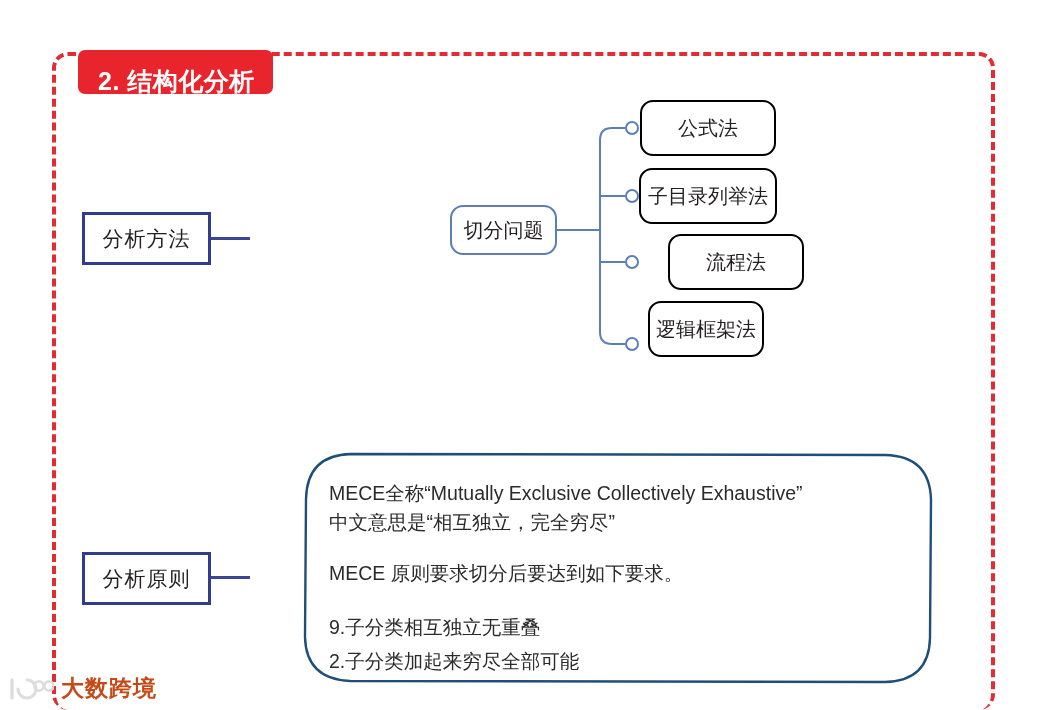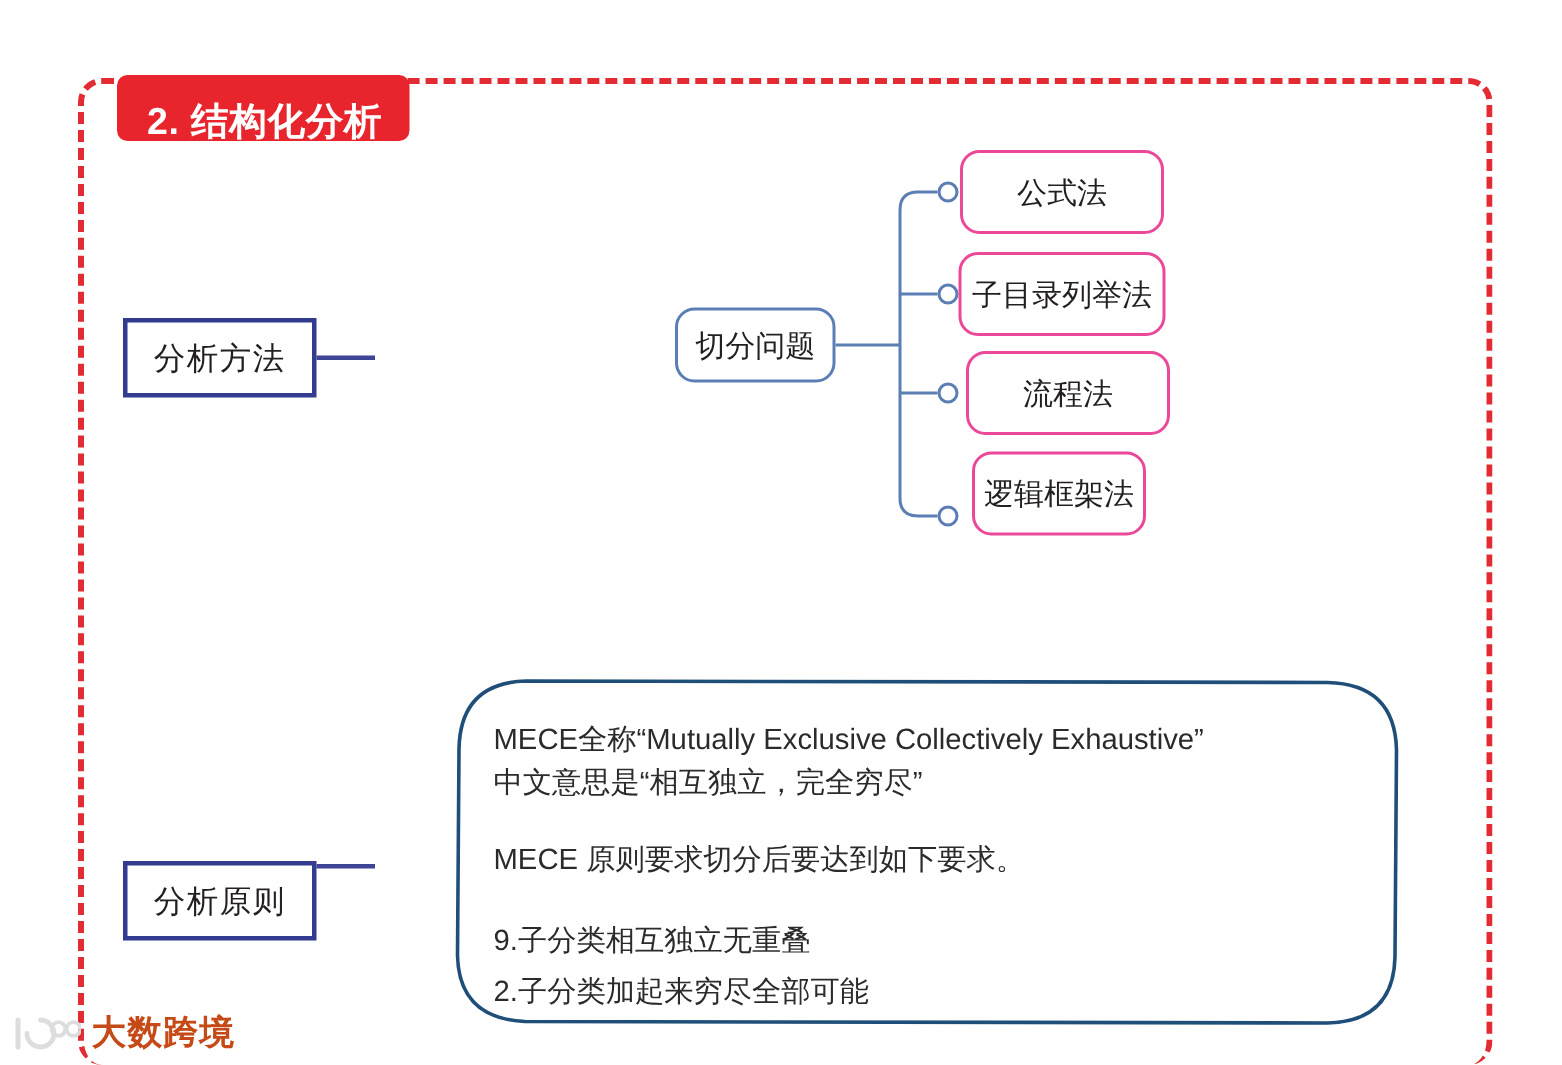--- a/index.html
+++ b/index.html
@@ -64,21 +64,21 @@
     justify-content: center;
     box-sizing: border-box;
   }
   .cat-box-text {
     font-size: 21px;
     color: #231f20;
     letter-spacing: 1px;
     white-space: nowrap;
   }
   #cat-method { left: 82px; top: 212px; }
-  #cat-principle { left: 82px; top: 574px; }
+  #cat-principle { left: 82px; top: 552px; }
 
   .cat-connector {
     position: absolute;
     height: 3px;
     width: 39px;
     background: #3d4594;
   }
   #conn-method { left: 211px; top: 237px; }
   #conn-principle { left: 211px; top: 576px; }
 
@@ -100,36 +100,36 @@
   .node-center-text {
     font-size: 20px;
     color: #231f20;
     white-space: nowrap;
   }
 
   
   .branch-box {
     position: absolute;
     height: 56px;
-    border: 2px solid #ec4899;
+    border: 2px solid #000000;
     border-radius: 13px;
     background: #ffffff;
     display: flex;
     align-items: center;
     justify-content: center;
     box-sizing: border-box;
   }
   .branch-box-text {
     font-size: 20px;
     color: #231f20;
     white-space: nowrap;
   }
   #branch-0 { left: 640px; top: 100px; width: 136px; }
   #branch-1 { left: 639px; top: 168px; width: 138px; }
-  #branch-2 { left: 644px; top: 234px; width: 136px; }
+  #branch-2 { left: 668px; top: 234px; width: 136px; }
   #branch-3 { left: 648px; top: 301px; width: 116px; }
 
   
   .connector-svg {
     position: absolute;
     left: 0;
     top: 0;
     width: 1041px;
     height: 710px;
     pointer-events: none;

